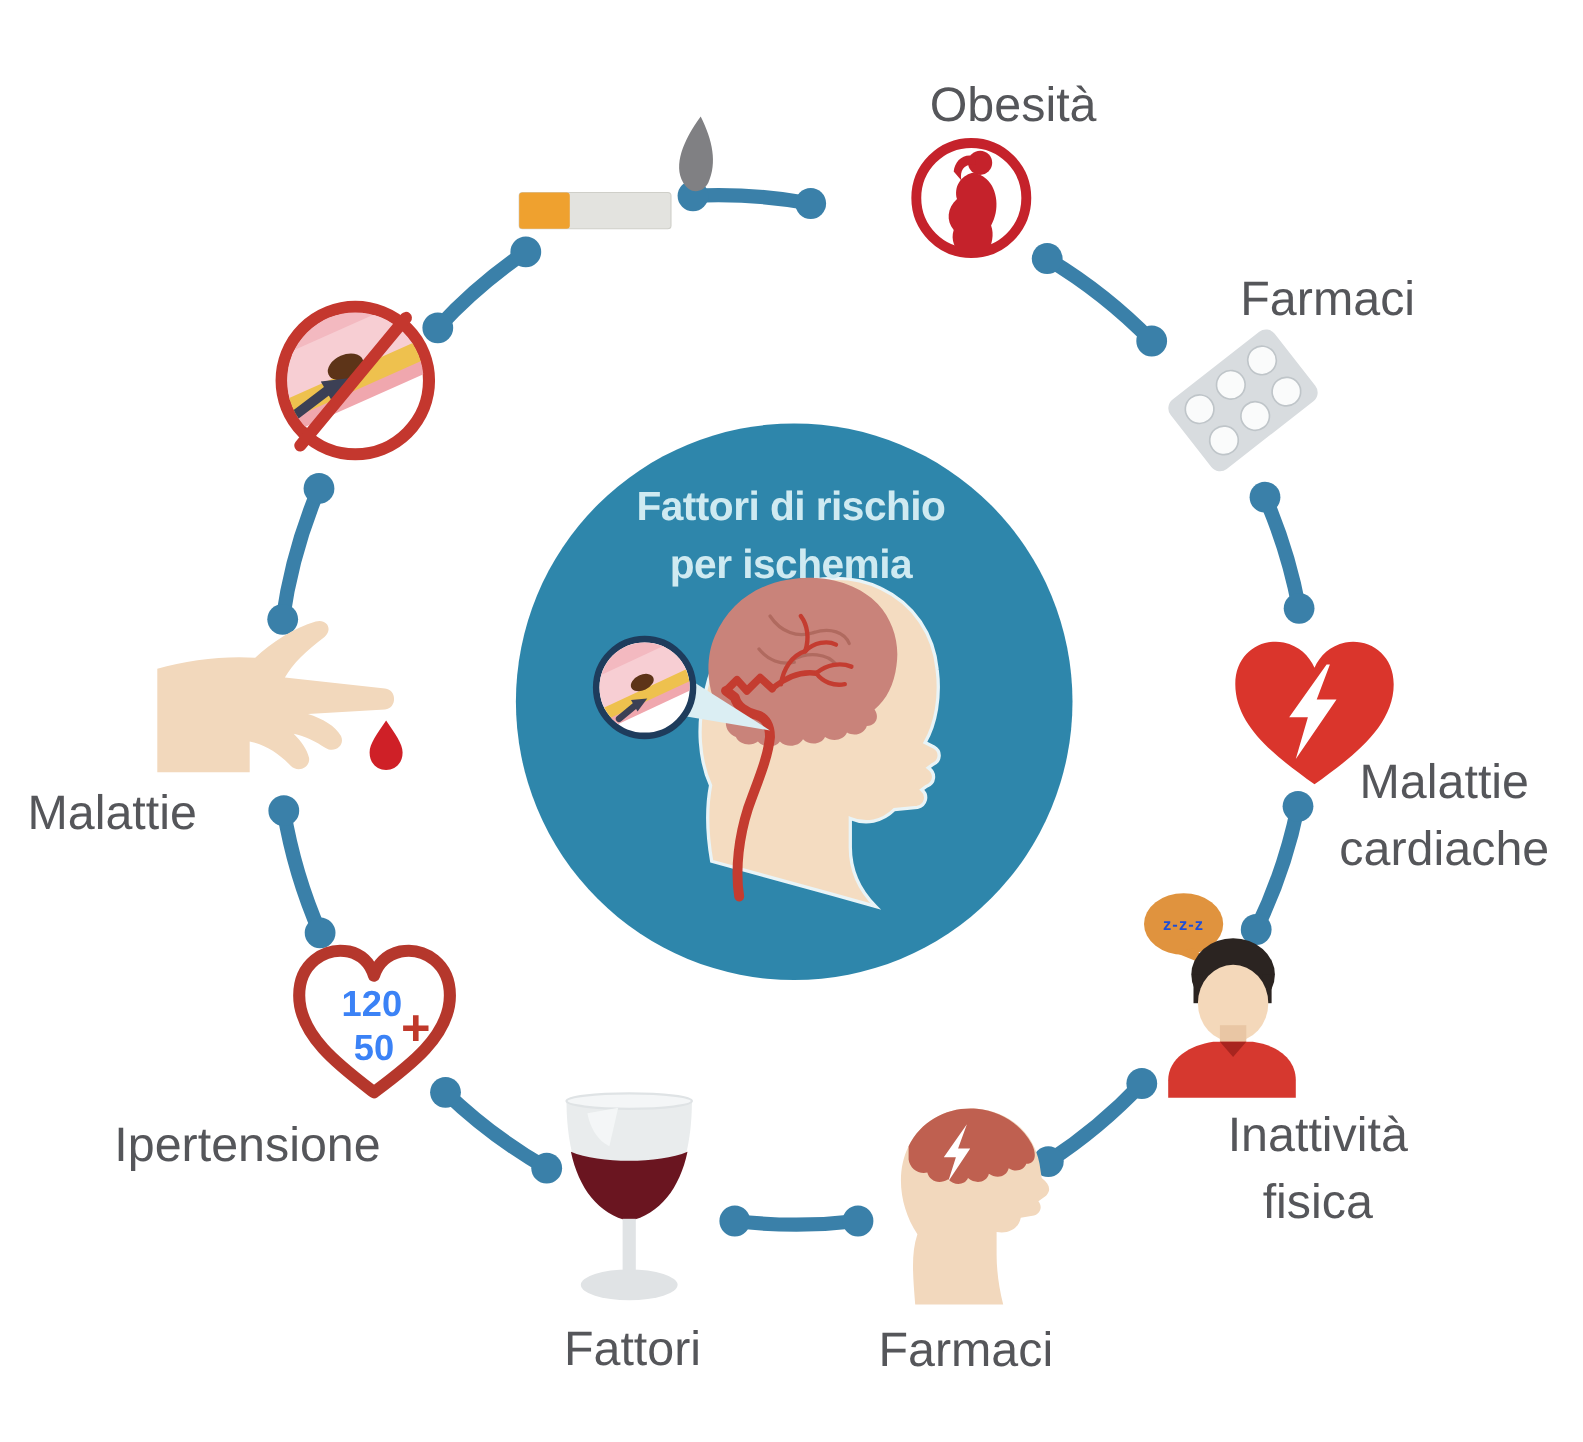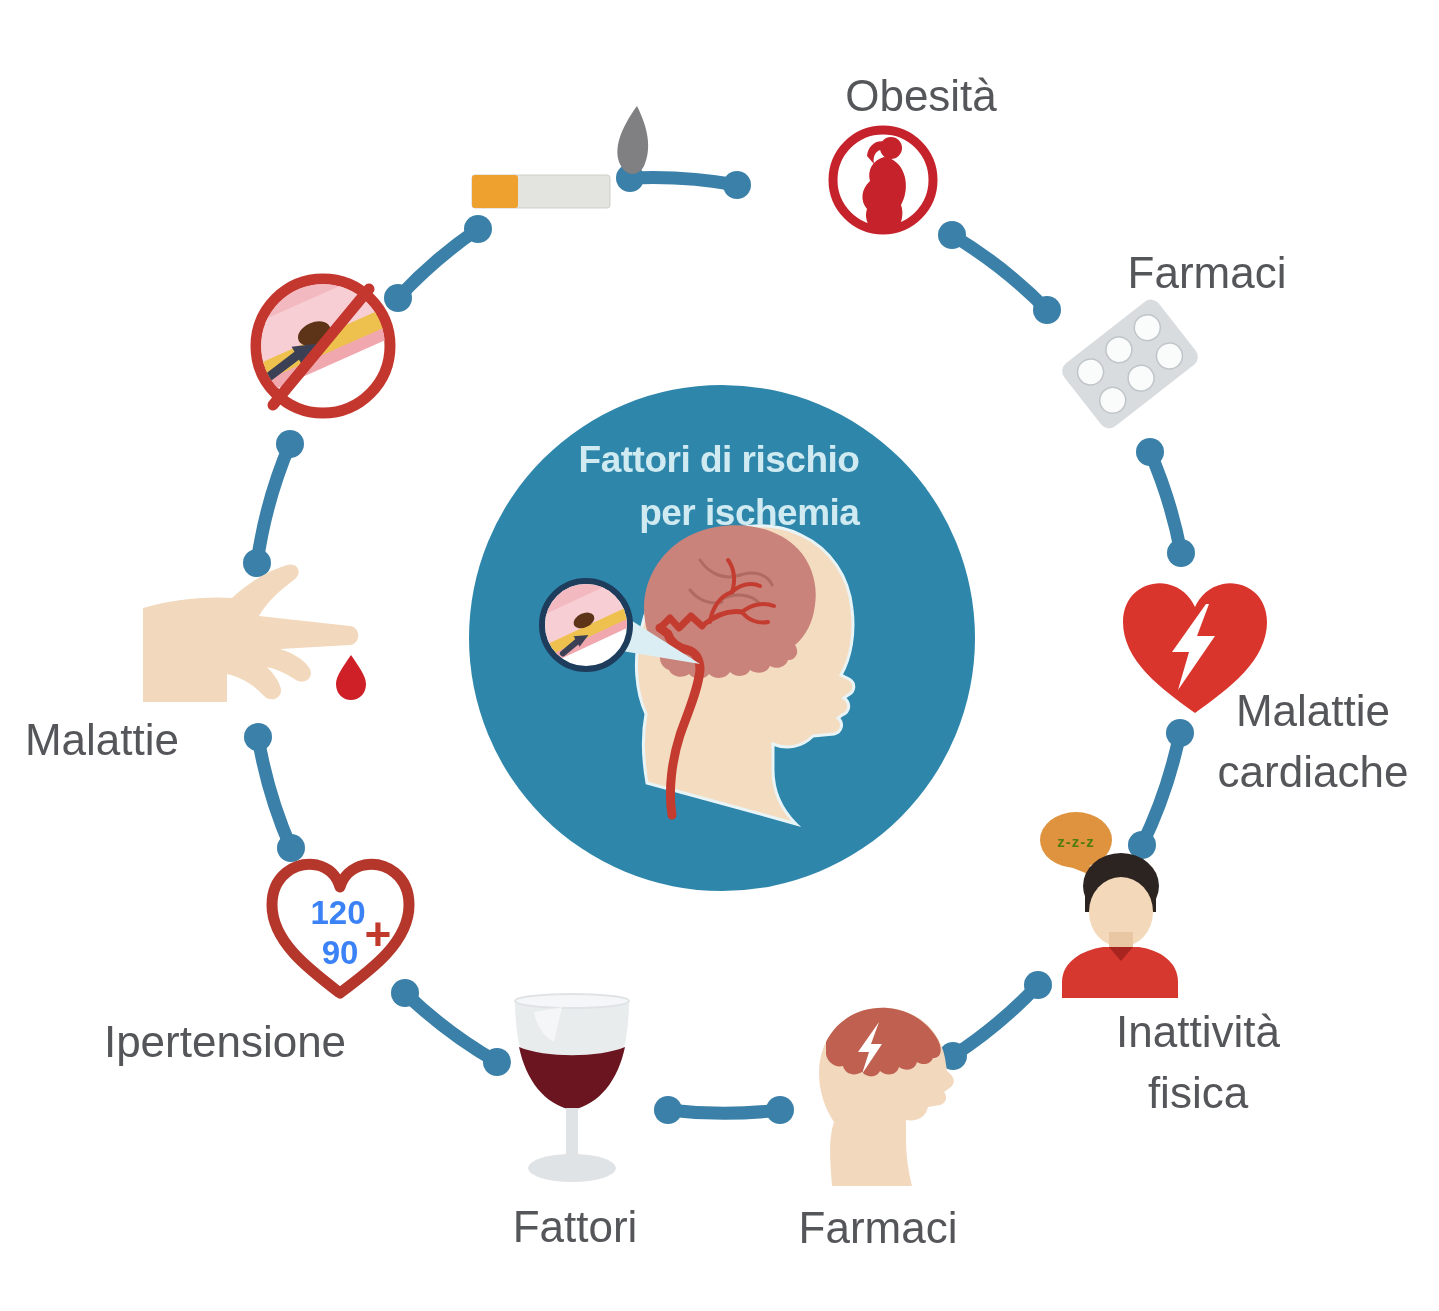--- a/index.html
+++ b/index.html
@@ -23,36 +23,36 @@
     white-space:pre-line;
     letter-spacing:0px;
   }
   .hub-title{
     position:absolute;
     transform:translate(-50%,-50%);
     color:#cfeaf1;
     font-size:37px;
     font-weight:bold;
     line-height:1.42;
-    text-align:right;
+    text-align:center;
     white-space:pre-line;
     letter-spacing:-0.5px;
   }
   .bp{
     position:absolute;
     transform:translate(-50%,-50%);
     color:#3b82f6;
     font-size:33px;
     font-weight:bold;
   }
   .bp-plus{color:#c0392b;font-size:46px;}
   .bubble-txt{
     position:absolute;
     transform:translate(-50%,-50%);
-    color:#4d7c0f;
+    color:#1d4ed8;
     font-size:15px;
     font-weight:bold;
     letter-spacing:1px;
   }
 </style>
 </head>
 <body>
 
 <div class="stage">
 
@@ -306,18 +306,18 @@
 <div class="lbl" style="left:1313px;top:742px">Malattie
 cardiache</div>
 <div class="lbl" style="left:1198px;top:1063px">Inattività
 fisica</div>
 <div class="lbl" style="left:878px;top:1228px">Farmaci</div>
 <div class="lbl" style="left:575px;top:1227px">Fattori</div>
 <div class="lbl" style="left:225px;top:1042px">Ipertensione</div>
 <div class="lbl" style="left:102px;top:740px">Malattie</div>
 
 <div class="bp" style="left:338px;top:913px">120</div>
-<div class="bp" style="left:340px;top:953px">90</div>
+<div class="bp" style="left:340px;top:953px">50</div>
 <div class="bp bp-plus" style="left:378px;top:934px">+</div>
 
 <div class="bubble-txt" style="left:1076px;top:841px">z-z-z</div>
 
 </div>
 
 </body></html>

